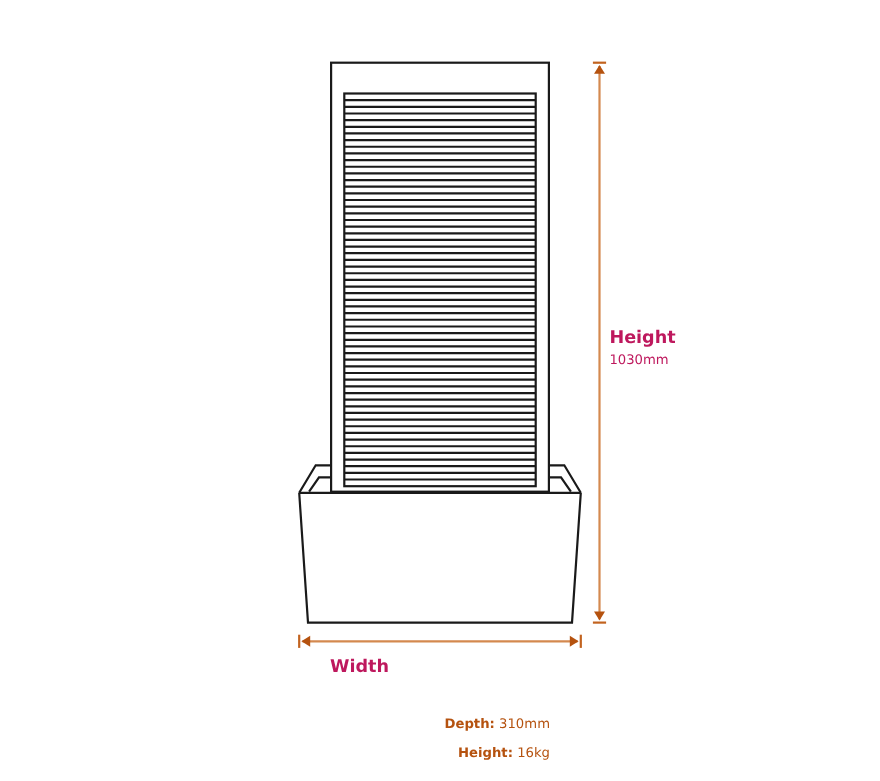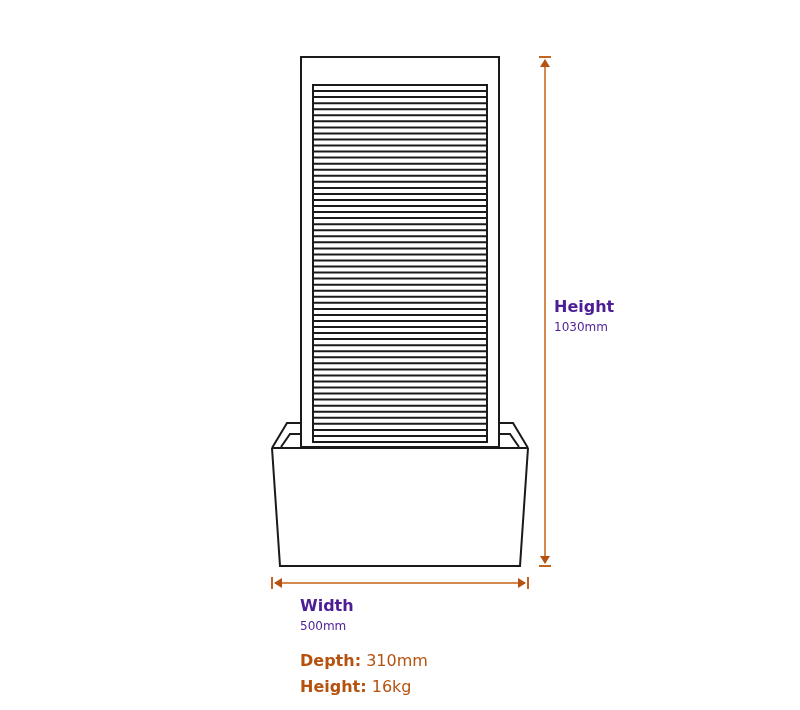--- a/index.html
+++ b/index.html
@@ -1,25 +1,25 @@
 <!DOCTYPE html>
 <html><head>
   <meta charset="utf-8">
   <style>
     html, body { margin: 0; padding: 0; background: #ffffff; }
     body { width: 800px; height: 710px; position: relative; overflow: hidden;
            font-family: "DejaVu Sans", sans-serif; }
     .canvas { position: absolute; left: 0; top: 0; width: 800px; height: 710px; }
-    .label { position: absolute; color: #4c1d95; white-space: nowrap; }
+    .label { position: absolute; color: #be185d; white-space: nowrap; }
     .label .title { font-weight: bold; font-size: 16px; display: block; }
     .label .value { font-size: 12px; display: block; }
     .height-label { left: 554px; top: 296px; line-height: 21px; }
     .width-label { left: 300px; width: 200px; top: 595px; line-height: 21px; }
-    .spec { position: absolute; left: 300px; width: 200px; text-align: left;
-            color: #b5520f; font-size: 16px; white-space: nowrap; }
+    .spec { position: absolute; left: 300px; width: 200px; text-align: right;
+            color: #b5520f; font-size: 12px; white-space: nowrap; }
     .spec b { font-weight: bold; }
     .depth-spec { top: 651px; }
     .weight-spec { top: 677px; }
   </style>
 </head>
 <body>
 
 <svg class="canvas" width="800" height="710" viewBox="0 0 800 710" xmlns="http://www.w3.org/2000/svg">
 
   <rect x="301" y="57" width="198" height="390" fill="none" stroke="#1a1a1a" stroke-width="2"></rect>
@@ -116,21 +116,20 @@
   </g>
 </svg>
 
 <div class="label height-label">
   <span class="title">Height</span>
   <span class="value">1030mm</span>
 </div>
 
 <div class="label width-label">
   <span class="title">Width</span>
-  <span class="value">500mm</span>
 </div>
 
 <div class="spec depth-spec">
   <b>Depth:</b>
   <span>310mm</span>
 </div>
 
 <div class="spec weight-spec">
   <b>Height:</b>
   <span>16kg</span>

